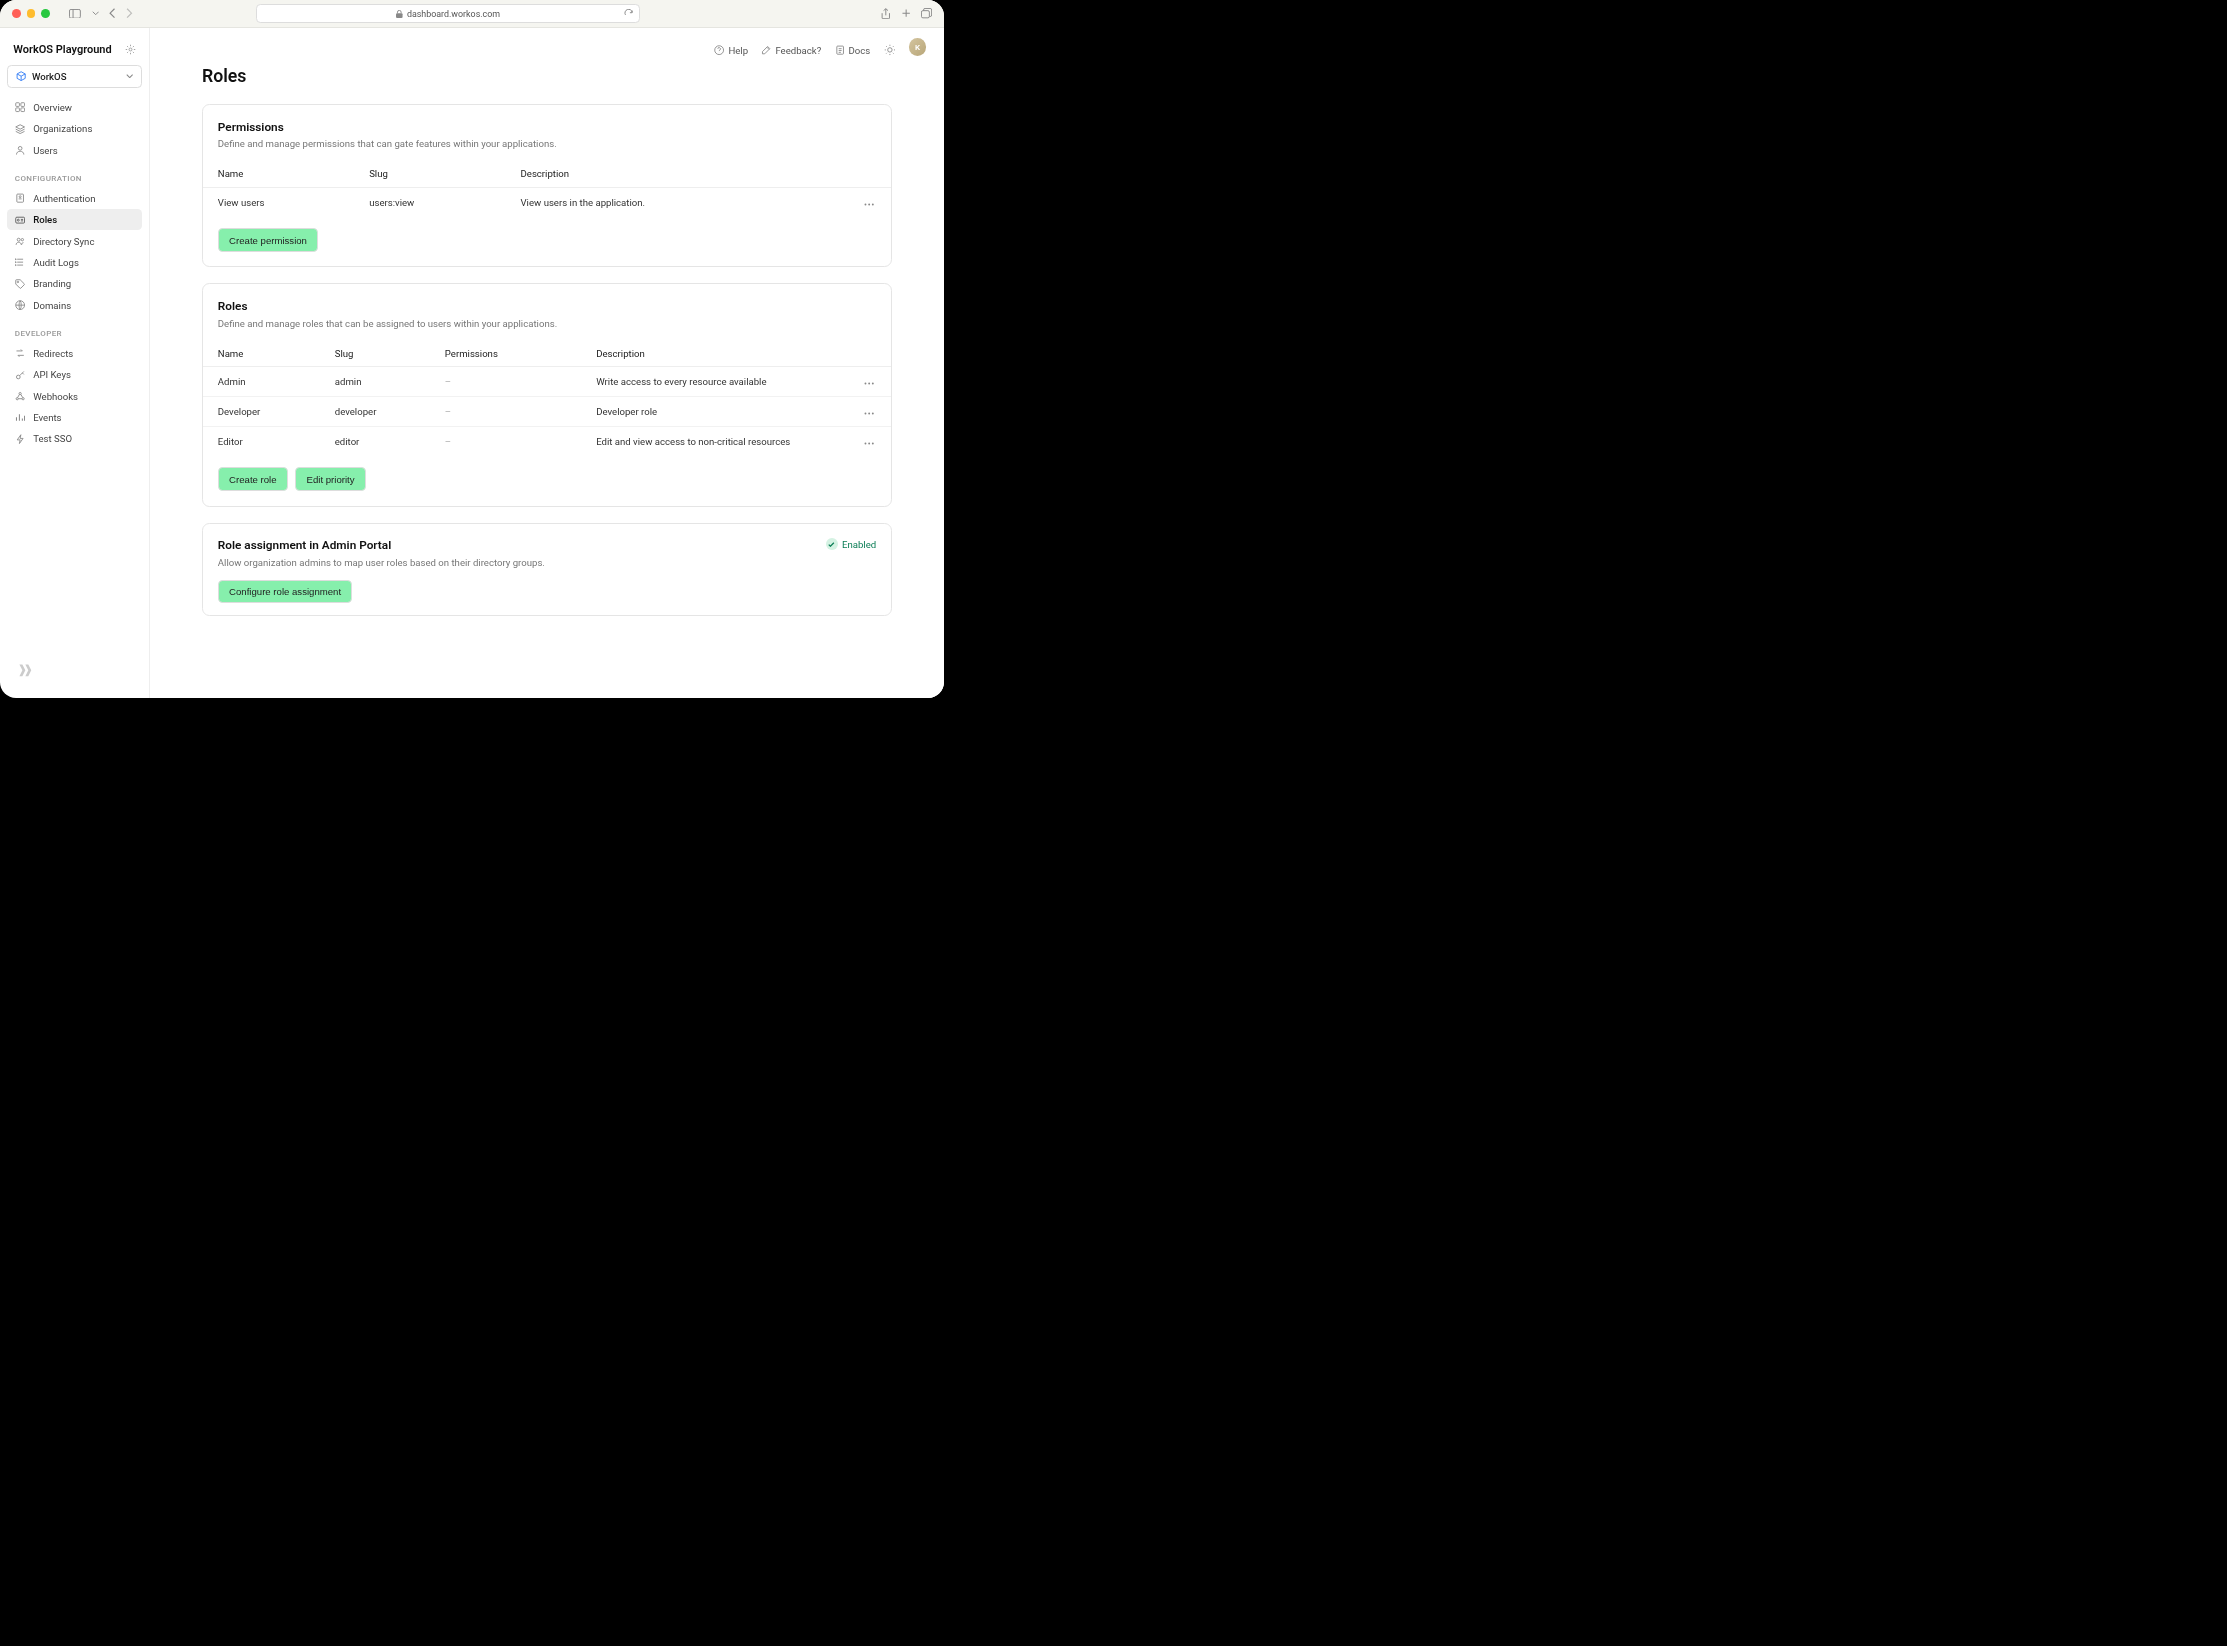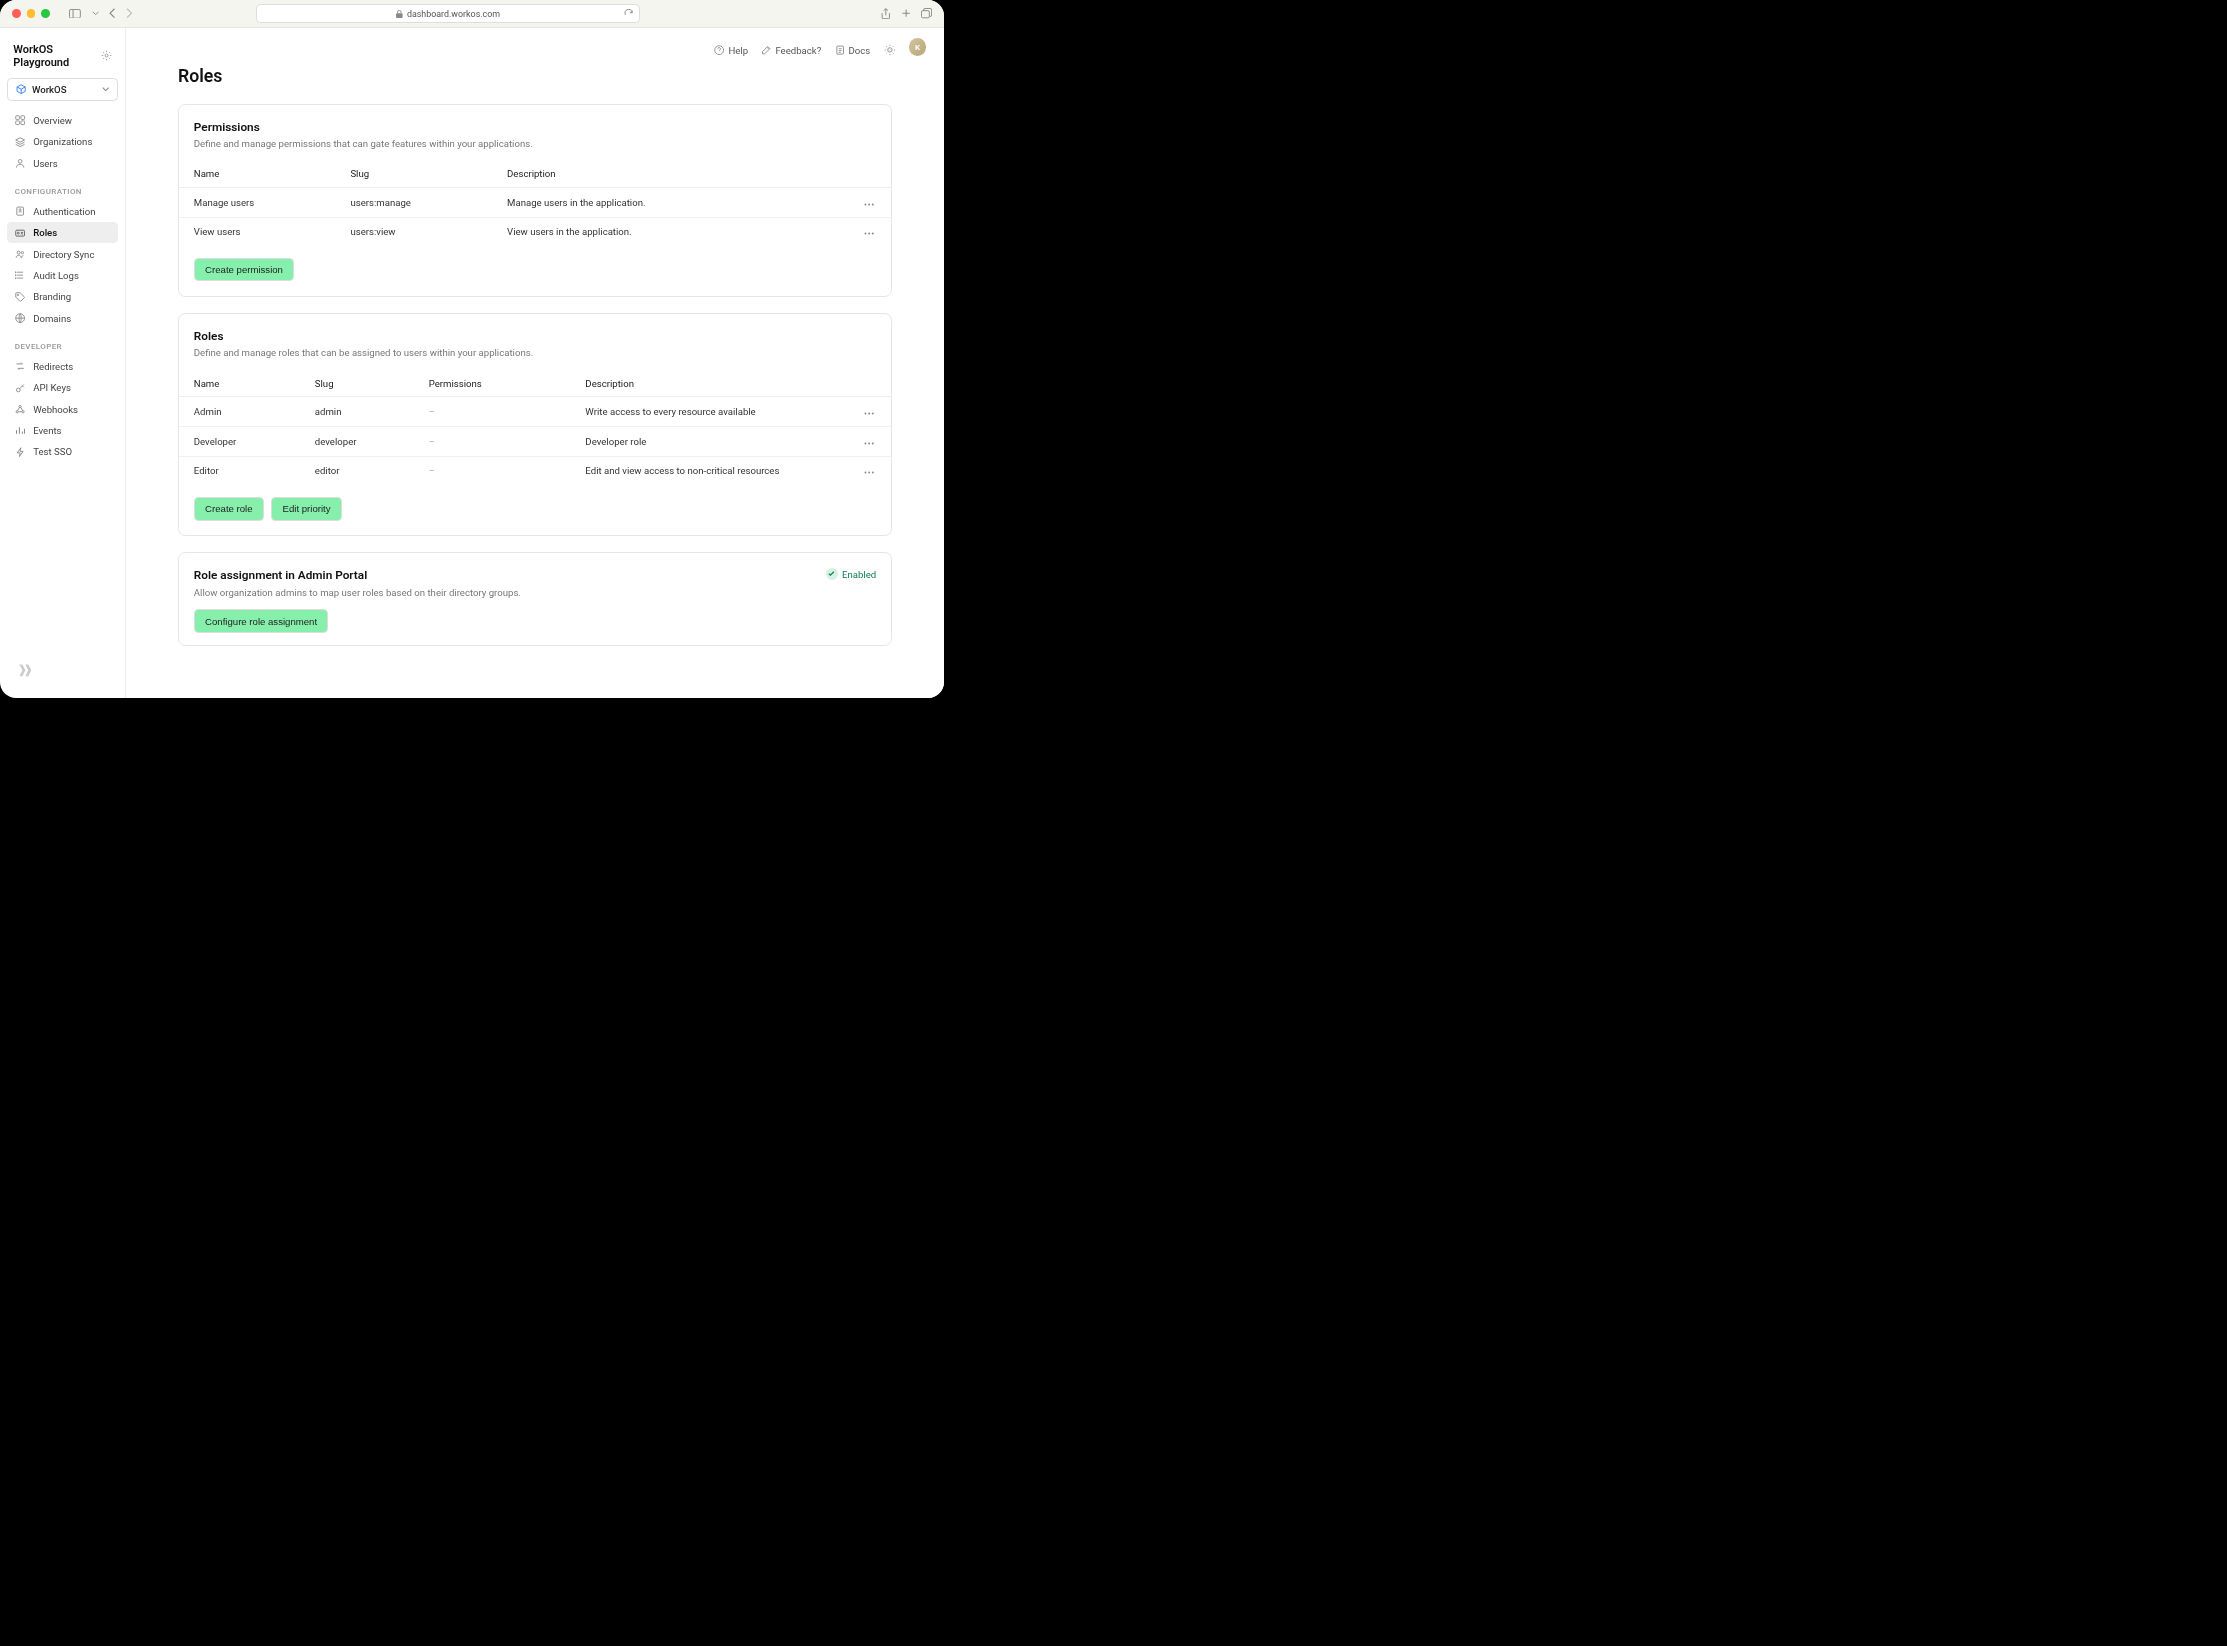--- a/index.html
+++ b/index.html
@@ -49,21 +49,21 @@
       gap: 4.4px;
       font-size: 8.9px;
       color: #555;
       position: relative;
     }
     .url-bar .reload { position: absolute; right: 5.9px; color: #888; }
     .browser-right { display: flex; gap: 10.3px; margin-left: auto; }
 
     .app-body { flex: 1; display: flex; overflow: hidden; }
     .sidebar {
-      width: 126px;
+      width: 150px;
       border-right: 0.7px solid #eee;
       display: flex;
       flex-direction: column;
       padding: 10.3px 7.4px;
       justify-content: center;
     }
     .sidebar-header {
       display: flex;
       align-items: center;
       justify-content: space-between;
@@ -513,32 +513,20 @@
           <table>
             <thead>
               <tr>
                 <th style="width:22%">Name</th>
                 <th style="width:22%">Slug</th>
                 <th>Description</th>
                 <th style="width:29.5px"></th>
               </tr>
             </thead>
             <tbody id="permissions-body">
-                <tr>
-                  <td>Manage users</td>
-                  <td>users:manage</td>
-                  <td>Manage users in the application.</td>
-                  <td class="actions-cell"><span class="more-btn">
-                      <svg width="10.3" height="3" viewBox="0 0 14 4" fill="currentColor">
-                        <circle cx="2" cy="2" r="1.3"></circle>
-                        <circle cx="7" cy="2" r="1.3"></circle>
-                        <circle cx="12" cy="2" r="1.3"></circle>
-                      </svg>
-                    </span></td>
-                </tr>
                 <tr>
                   <td>View users</td>
                   <td>users:view</td>
                   <td>View users in the application.</td>
                   <td class="actions-cell"><span class="more-btn">
                       <svg width="10.3" height="3" viewBox="0 0 14 4" fill="currentColor">
                         <circle cx="2" cy="2" r="1.3"></circle>
                         <circle cx="7" cy="2" r="1.3"></circle>
                         <circle cx="12" cy="2" r="1.3"></circle>
                       </svg>

